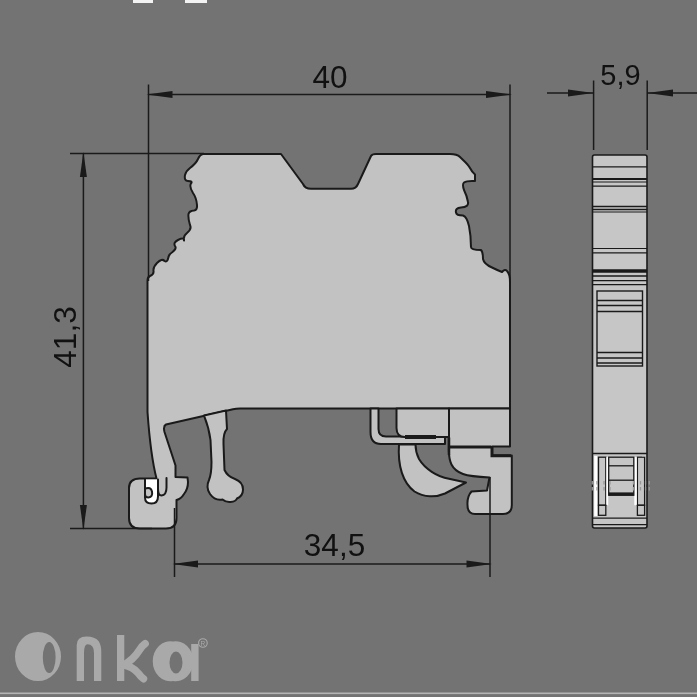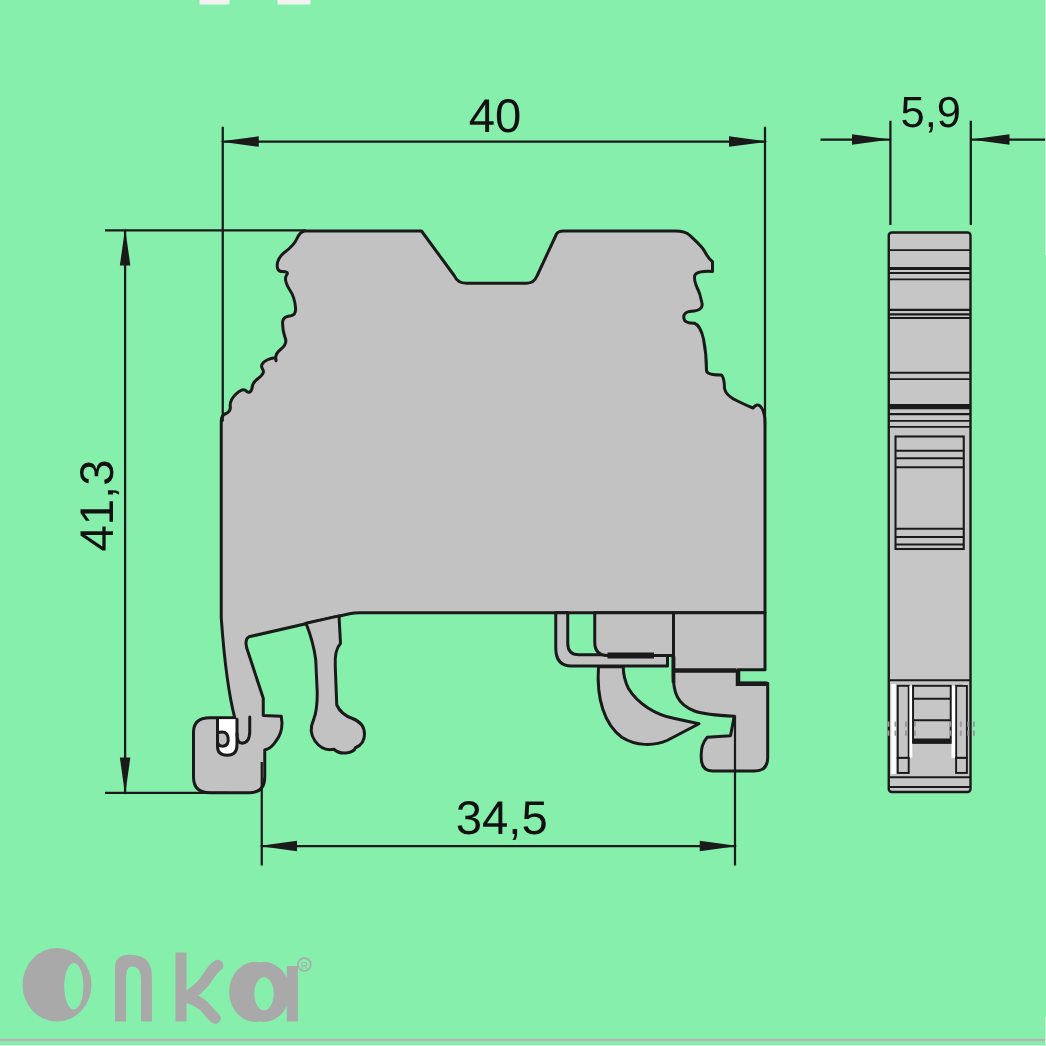--- a/index.html
+++ b/index.html
@@ -1,16 +1,16 @@
 <!DOCTYPE html>
 <html><head>
 <meta charset="utf-8">
 <style>
   html,body{margin:0;padding:0;background:#ffffff;}
-  #page{position:relative;width:697px;height:697px;background:#86efac;overflow:hidden;}
+  #page{position:relative;width:697px;height:697px;background:#737373;overflow:hidden;}
   svg{position:absolute;left:0;top:0;}
   text{font-family:"Liberation Sans",sans-serif;fill:#111;}
 </style>
 </head>
 <body>
 <div id="page">
 <svg width="697" height="697" viewBox="0 0 697 697">
 
   <rect x="133" y="0" width="20" height="3" fill="#f3f3f3"></rect>
   <rect x="185" y="0" width="22" height="3" fill="#f3f3f3"></rect>

